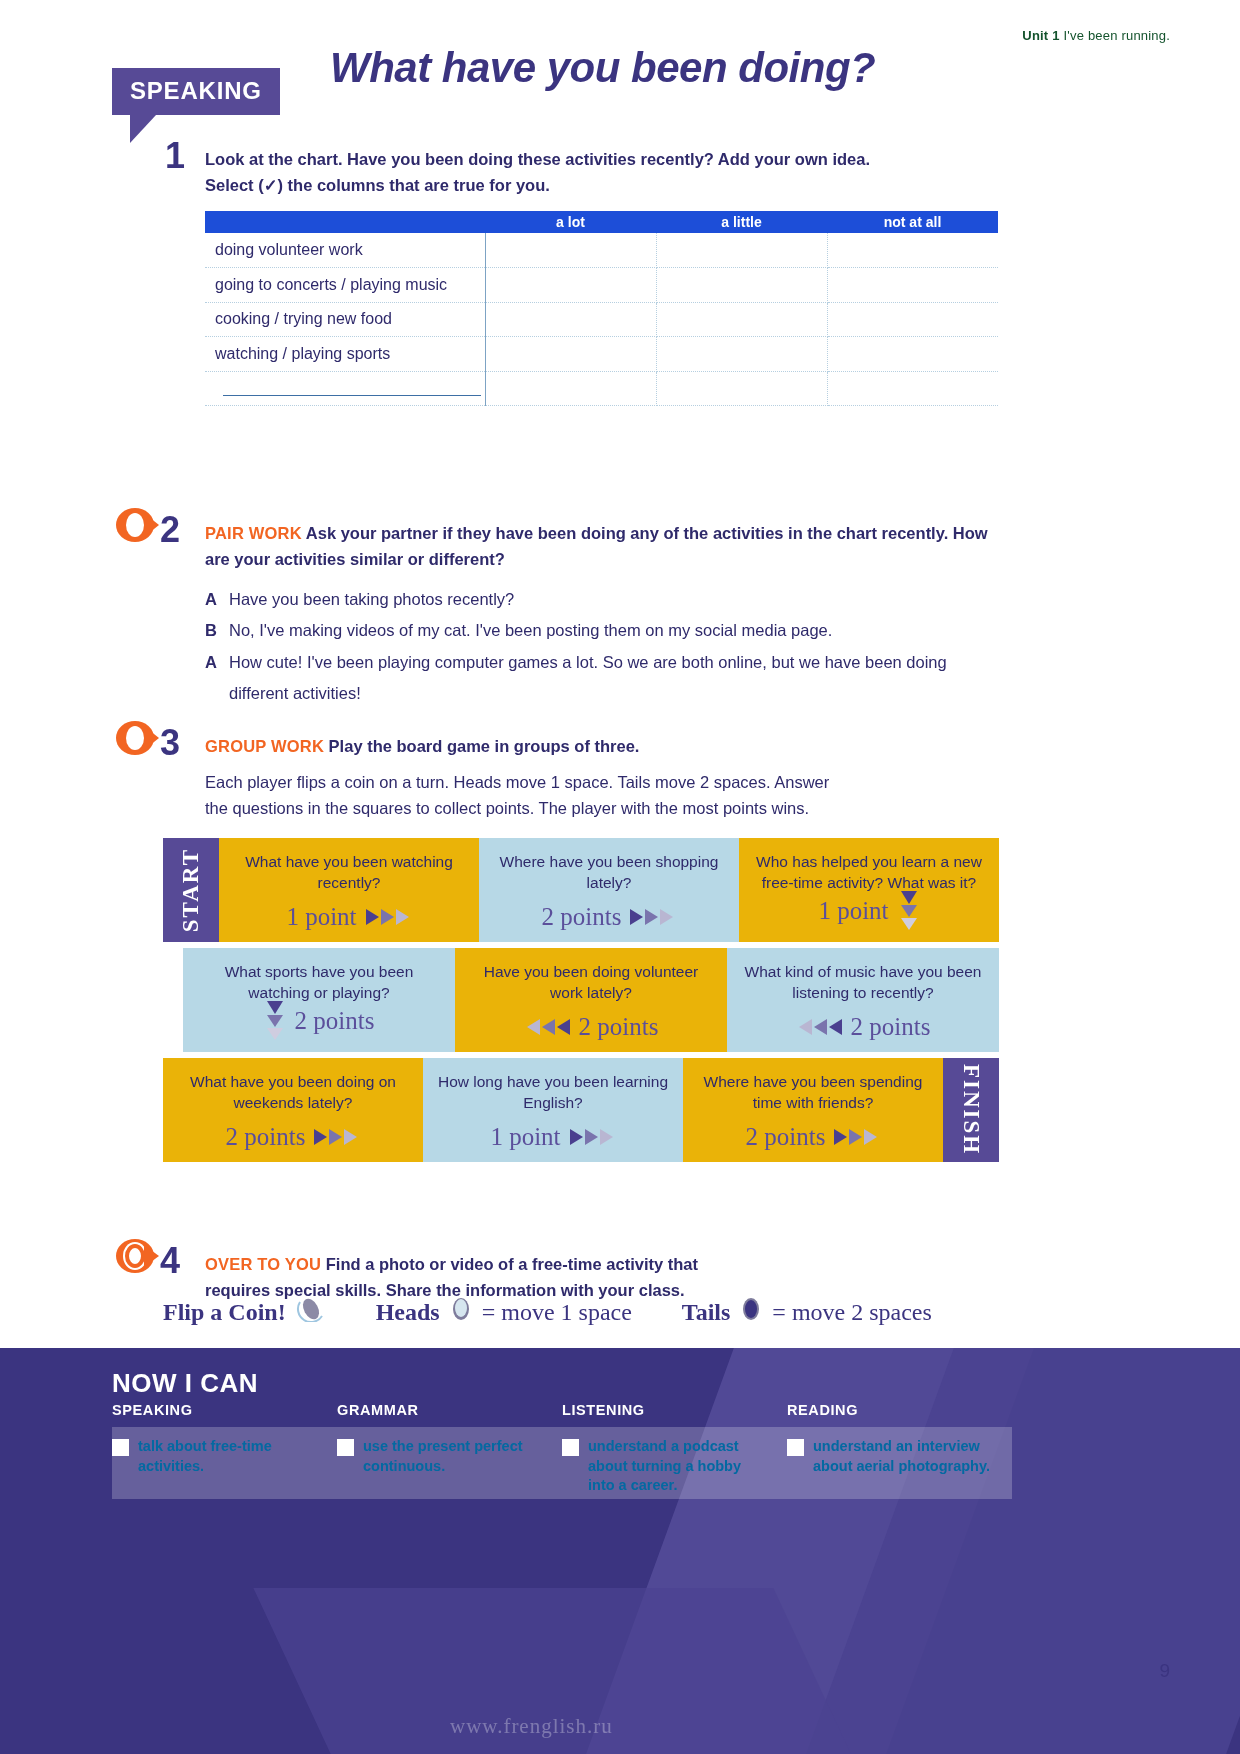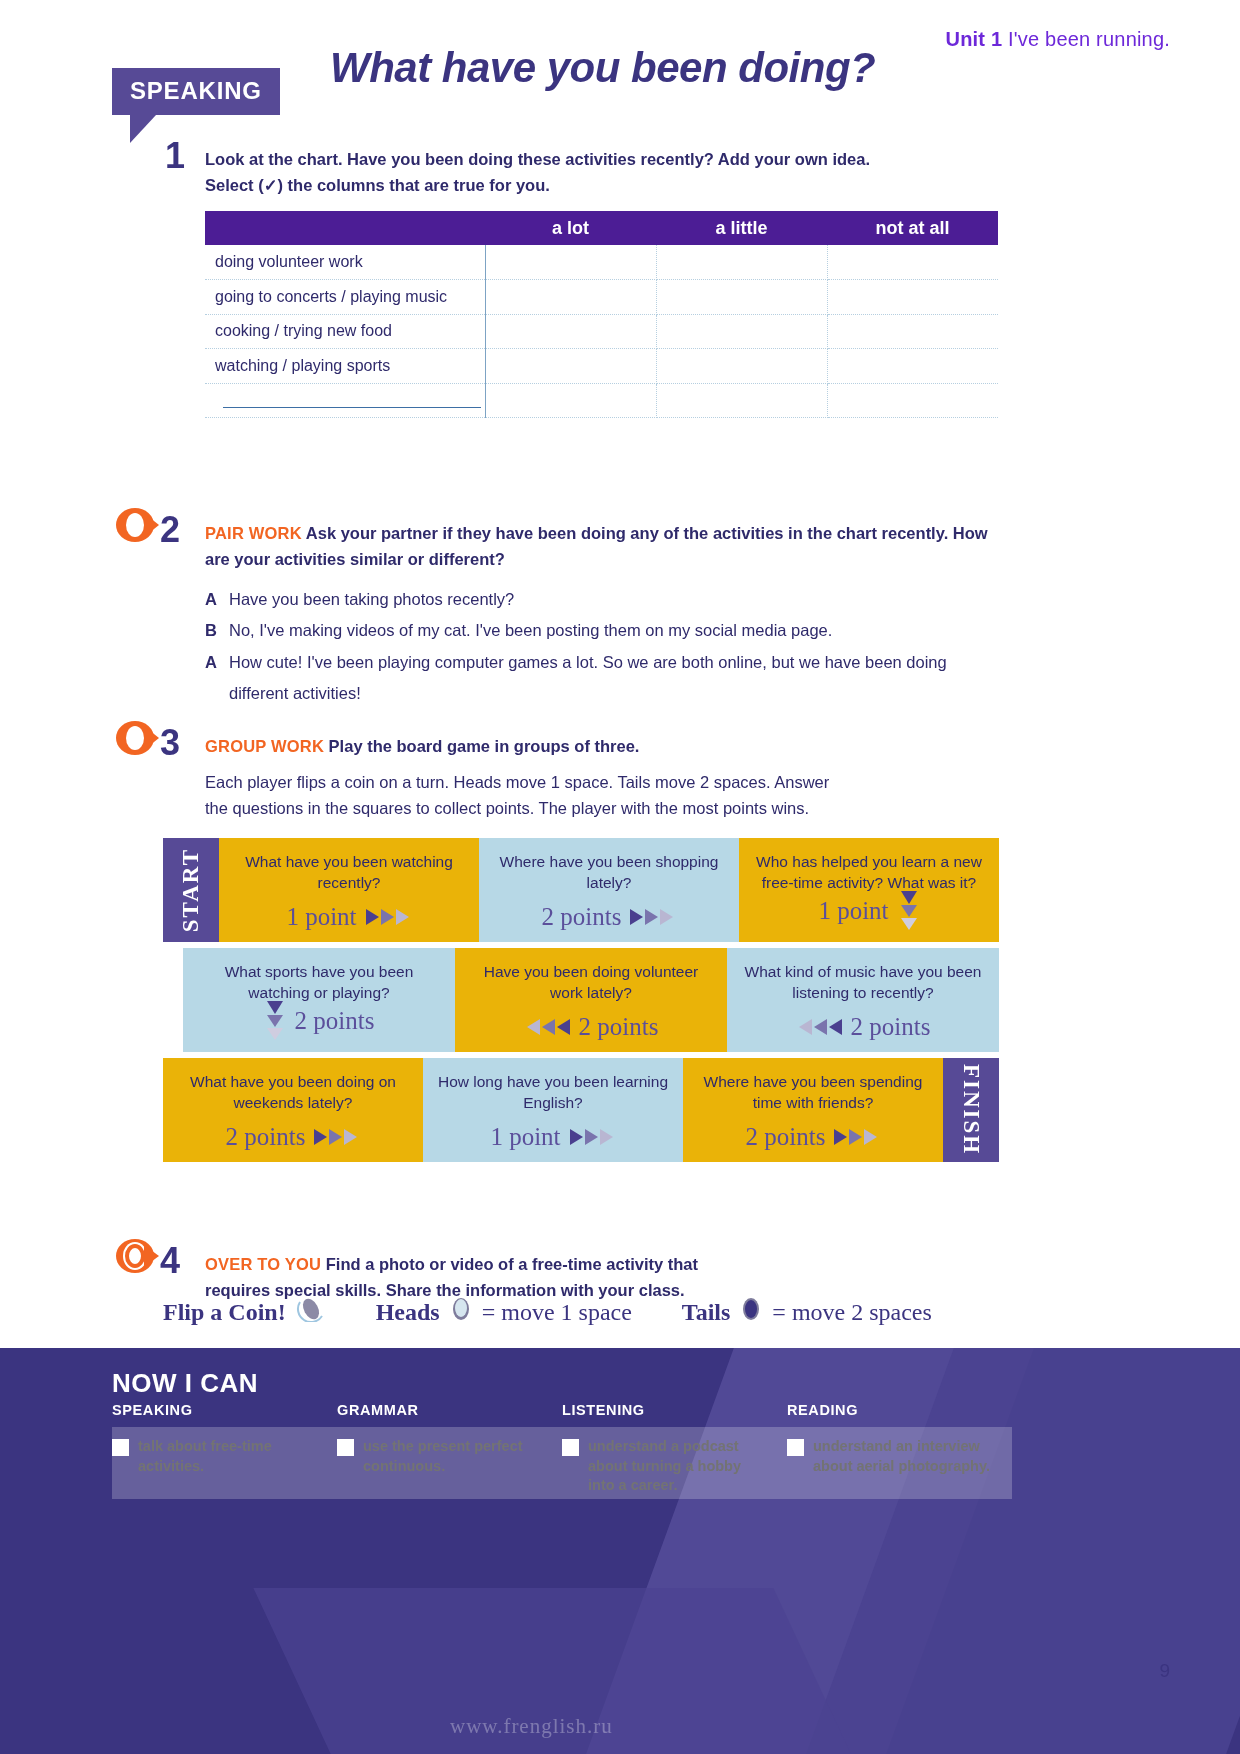--- a/index.html
+++ b/index.html
@@ -9,21 +9,21 @@
     background:#ffffff;
     font-family:"Liberation Sans", sans-serif;
     color:#2f2a6b;
     position:relative;
     overflow:hidden;
   }
 
   
   .unit-line{
     position:absolute; right:70px; top:28px;
-    font-size:20px; font-weight:bold; color:#6d28d9; letter-spacing:.2px;
+    font-size:13px; font-weight:bold; color:#14532d; letter-spacing:.2px;
   }
   .unit-line .unit-num{ font-weight:bold; }
   .unit-line .unit-title{ font-weight:normal; }
 
   .skill-wrap{ position:absolute; left:112px; top:68px; }
   .skill-tag{
     display:inline-block; background:#574a96; color:#fff;
     font-size:24px; font-weight:bold; letter-spacing:.8px;
     padding:9px 18px 10px 18px; position:relative;
   }
@@ -51,22 +51,22 @@
     position:absolute; width:46px; height:40px;
   }
   .bubble-icon svg{ width:46px; height:40px; display:block; }
 
   
   .chart{
     position:absolute; left:205px; top:211px; width:793px;
   }
   .chart table{ border-collapse:collapse; width:100%; table-layout:fixed; }
   .chart thead th{
-    background:#4c1d95; color:#ffffff; font-size:18px; font-weight:bold;
-    height:34px; text-align:center; border:none;
+    background:#1d4ed8; color:#ffffff; font-size:14px; font-weight:bold;
+    height:22px; text-align:center; border:none;
   }
   .chart thead th.first{ width:280px; }
   .chart tbody td{
     height:34.5px; border-bottom:1px dotted #b6cfe0;
     border-right:1px dotted #b6cfe0;
     font-size:16px; color:#2f2a6b; padding:0 0 0 10px; vertical-align:middle;
   }
   .chart tbody td.first{ width:280px; border-right:1px solid #7da3c4; }
   .chart tbody td.last{ border-right:none; }
   .chart tbody tr:last-child td{ border-bottom:1px dotted #b6cfe0; }
@@ -158,21 +158,21 @@
   }
   .nic-items{
     position:absolute; left:112px; top:1437px; width:900px; display:flex;
   }
   .nic-item{ width:225px; display:flex; gap:9px; padding-right:16px; }
   .chk{
     width:17px; height:17px; background:#ffffff; flex:0 0 17px; margin-top:2px;
     border:1px solid #ffffff;
   }
   .nic-label{
-    font-size:14.5px; font-weight:bold; color:#737373; line-height:1.35;
+    font-size:14.5px; font-weight:bold; color:#0369a1; line-height:1.35;
   }
   .pagenum{
     position:absolute; right:70px; top:1660px;
     font-size:19px; color:#3b3480;
   }
   .watermark{
     position:absolute; left:450px; top:1714px;
     font-size:21px; color:rgba(255,255,255,.30);
     font-family:"Liberation Serif", serif; letter-spacing:1px;
   }

